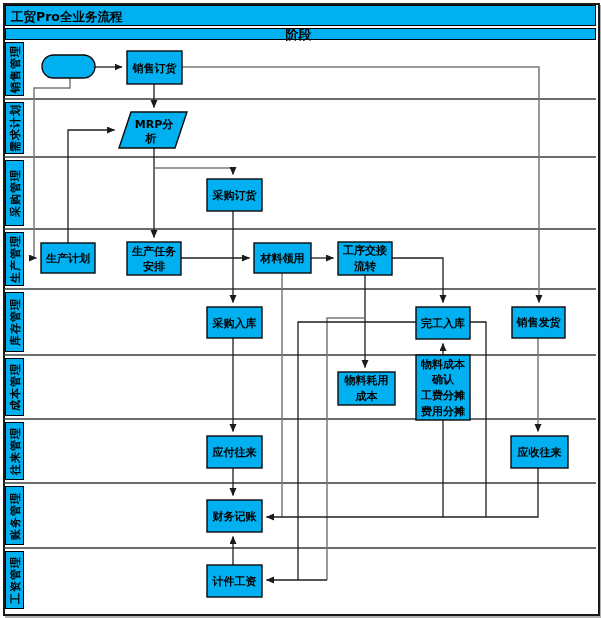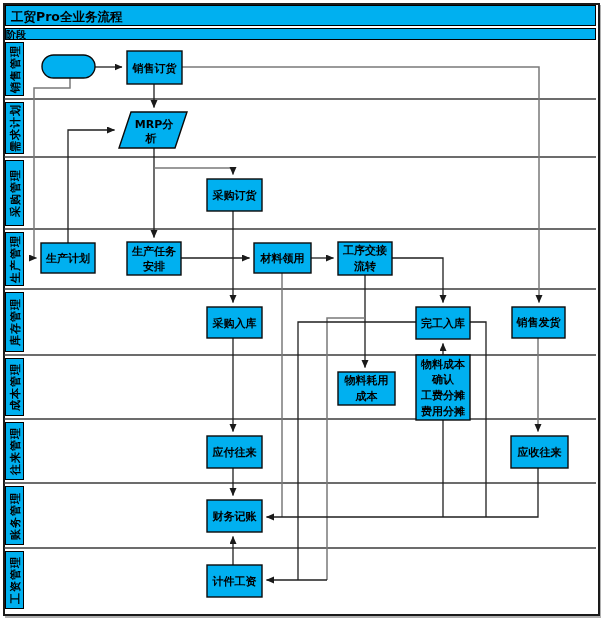--- a/index.html
+++ b/index.html
@@ -4,21 +4,21 @@
 <style>
   html,body{margin:0;padding:0;background:#fff;}
   .canvas{position:relative;width:601px;height:618px;background:#fff;overflow:hidden;
           font-family:"DejaVu Sans","Liberation Sans",sans-serif;padding-left:32px;}
   .frame{position:absolute;left:3px;top:3px;width:593px;height:609px;
          border:2px solid #1a1a1a;box-shadow:2px 2px 0 #b0b0b0;background:#fff;}
   .bar{position:absolute;background:#00B0F0;border:1px solid #000;box-sizing:border-box;}
   .title-bar{left:5px;top:5px;width:591px;height:21px;}
   .title-bar span{display:block;padding:3px 0 0 5px;font-size:12.5px;font-weight:700;color:#000;}
   .stage-bar{left:5px;top:28px;width:591px;height:12px;}
-  .stage-bar span{display:block;text-align:left;padding-right:4px;font-size:10px;
+  .stage-bar span{display:block;text-align:center;padding-right:4px;font-size:13px;
                   line-height:11px;font-weight:700;color:#000;}
   .lane-label{position:absolute;left:5px;width:19px;background:#00B0F0;
               border:1px solid #000;box-sizing:border-box;}
   .lane-label span{position:absolute;left:50%;top:50%;
                    transform:translate(-50%,-50%) rotate(-90deg);
                    white-space:nowrap;font-size:11px;font-weight:700;color:#000;
                    letter-spacing:1px;}
   svg{position:absolute;left:0;top:0;}
   .node{fill:#00B0F0;stroke:#0a0a0a;stroke-width:1.4;}
   .edge{fill:none;stroke:#1f1f1f;stroke-width:1.3;}

